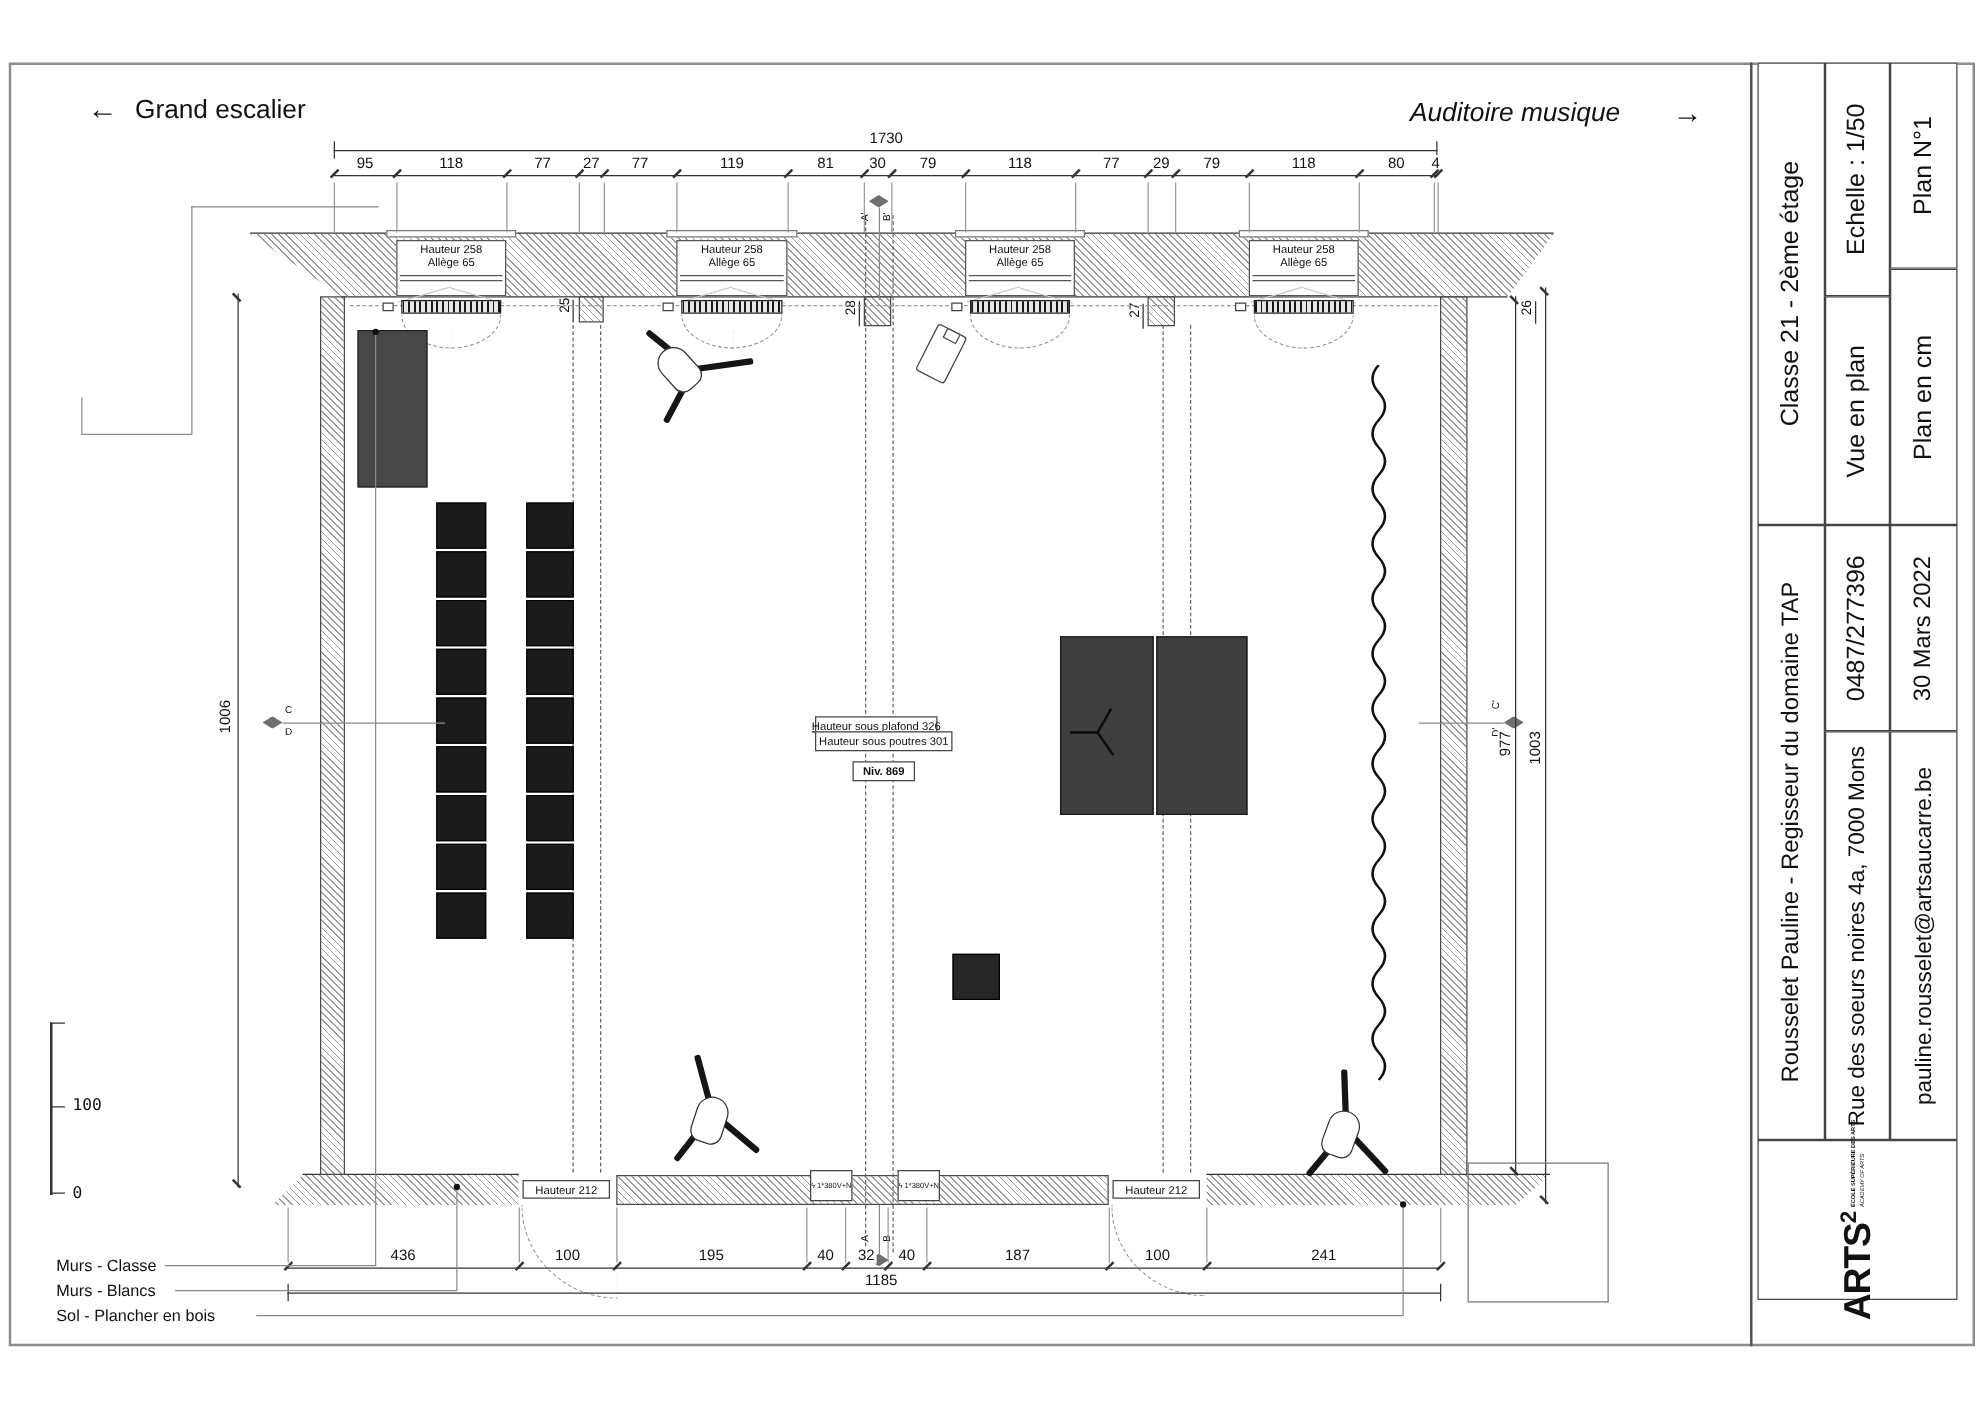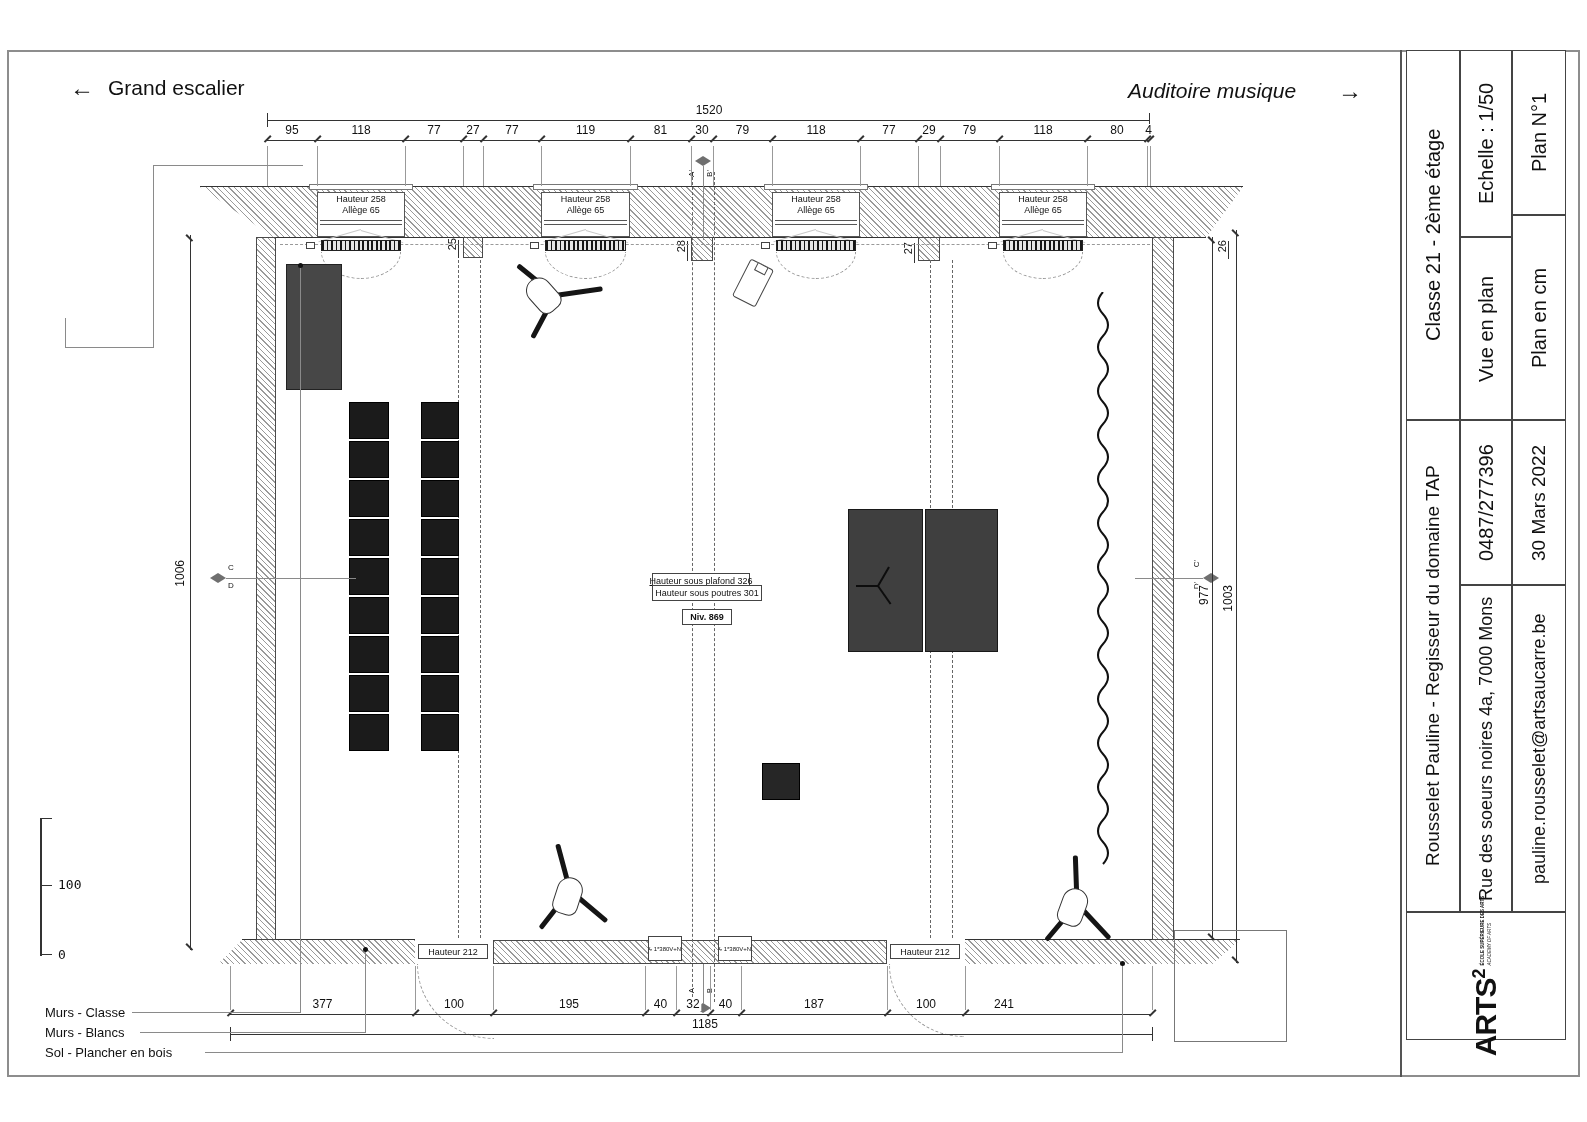--- a/index.html
+++ b/index.html
@@ -245,21 +245,21 @@
   <div class="hline thin" style="left:226px;top:578px;width:130px;"></div>
 
   <div class="dia" style="left:1203px;top:573px;"></div>
   <span class="mk rot" style="left:1193px;top:560px;">C'</span>
   <span class="mk rot" style="left:1193px;top:582px;">D'</span>
   <div class="hline thin" style="left:1135px;top:578px;width:68px;"></div>
 
   <div class="hline" style="left:267px;top:120px;width:883px;"></div>
   <div class="vline" style="left:267px;top:113px;height:14px;"></div>
   <div class="vline" style="left:1149px;top:113px;height:14px;"></div>
-  <span class="dim-num" style="left:709px;top:104px;">1520</span>
+  <span class="dim-num" style="left:709px;top:104px;">1730</span>
 
   <div class="hline" style="left:267px;top:140px;width:883px;"></div>
   <div id="top-dims-layer">
       <div class="dim-num" style="left:292px;top:124px;">95</div>
       <div class="dim-num" style="left:361px;top:124px;">118</div>
       <div class="dim-num" style="left:434px;top:124px;">77</div>
       <div class="dim-num" style="left:473px;top:124px;">27</div>
       <div class="dim-num" style="left:512px;top:124px;">77</div>
       <div class="dim-num" style="left:585.5px;top:124px;">119</div>
       <div class="dim-num" style="left:660.5px;top:124px;">81</div>
@@ -303,29 +303,29 @@
       <div class="slash" style="left:1083px;top:138px;"></div>
       <div class="ext" style="left:1087px;top:146px;height:40px;"></div>
       <div class="slash" style="left:1143px;top:138px;"></div>
       <div class="ext" style="left:1147px;top:146px;height:40px;"></div>
       <div class="slash" style="left:1146px;top:138px;"></div>
       <div class="ext" style="left:1150px;top:146px;height:40px;"></div>
     </div>
 
   <div class="hline" style="left:230px;top:1014px;width:922px;"></div>
   <div id="bottom-dims-layer">
-      <div class="dim-num" style="left:322.5px;top:998px;">377</div>
+      <div class="dim-num" style="left:322.5px;top:998px;">436</div>
       <div class="dim-num" style="left:454px;top:998px;">100</div>
       <div class="dim-num" style="left:569px;top:998px;">195</div>
       <div class="dim-num" style="left:660.5px;top:998px;">40</div>
       <div class="dim-num" style="left:693px;top:998px;">32</div>
       <div class="dim-num" style="left:725.5px;top:998px;">40</div>
       <div class="dim-num" style="left:814px;top:998px;">187</div>
       <div class="dim-num" style="left:926px;top:998px;">100</div>
-      <div class="dim-num" style="left:1004px;top:998px;">241</div>
+      <div class="dim-num" style="left:1059px;top:998px;">241</div>
       <div class="slash" style="left:226px;top:1012px;"></div>
       <div class="ext" style="left:230px;top:966px;height:44px;"></div>
       <div class="slash" style="left:411px;top:1012px;"></div>
       <div class="ext" style="left:415px;top:966px;height:44px;"></div>
       <div class="slash" style="left:489px;top:1012px;"></div>
       <div class="ext" style="left:493px;top:966px;height:44px;"></div>
       <div class="slash" style="left:641px;top:1012px;"></div>
       <div class="ext" style="left:645px;top:966px;height:44px;"></div>
       <div class="slash" style="left:672px;top:1012px;"></div>
       <div class="ext" style="left:676px;top:966px;height:44px;"></div>

